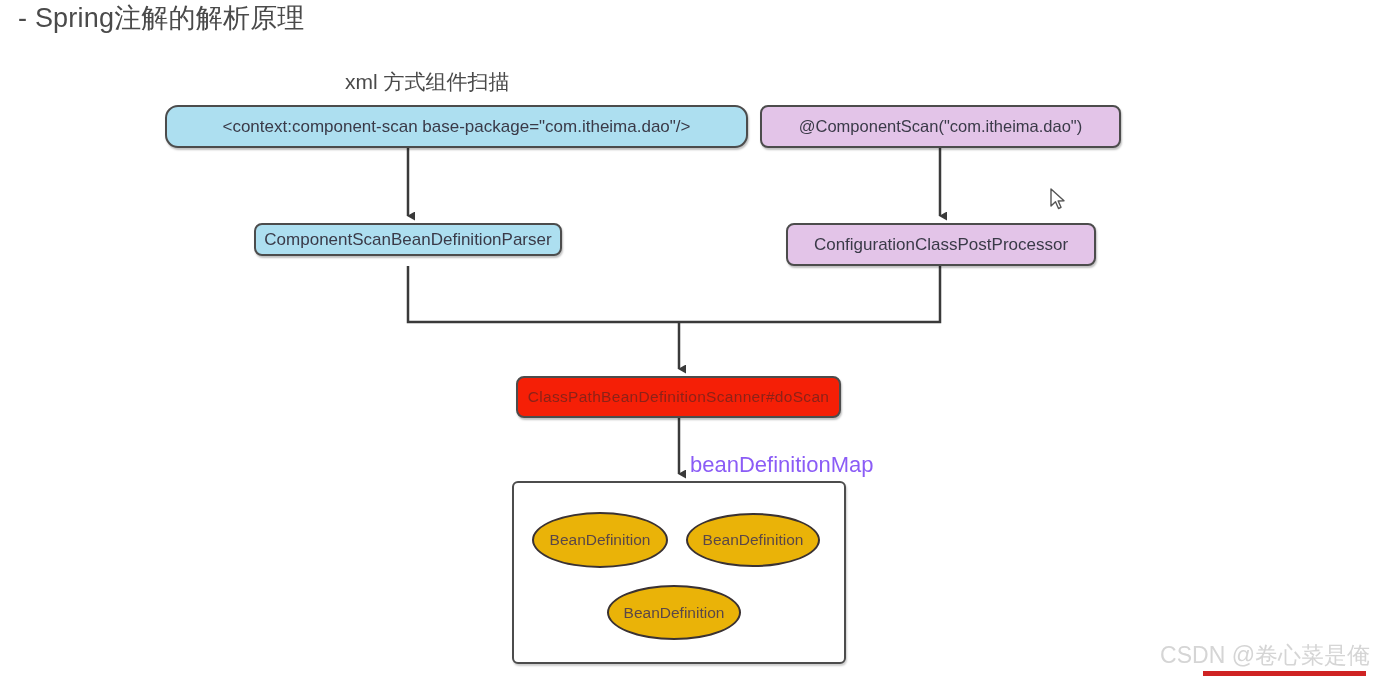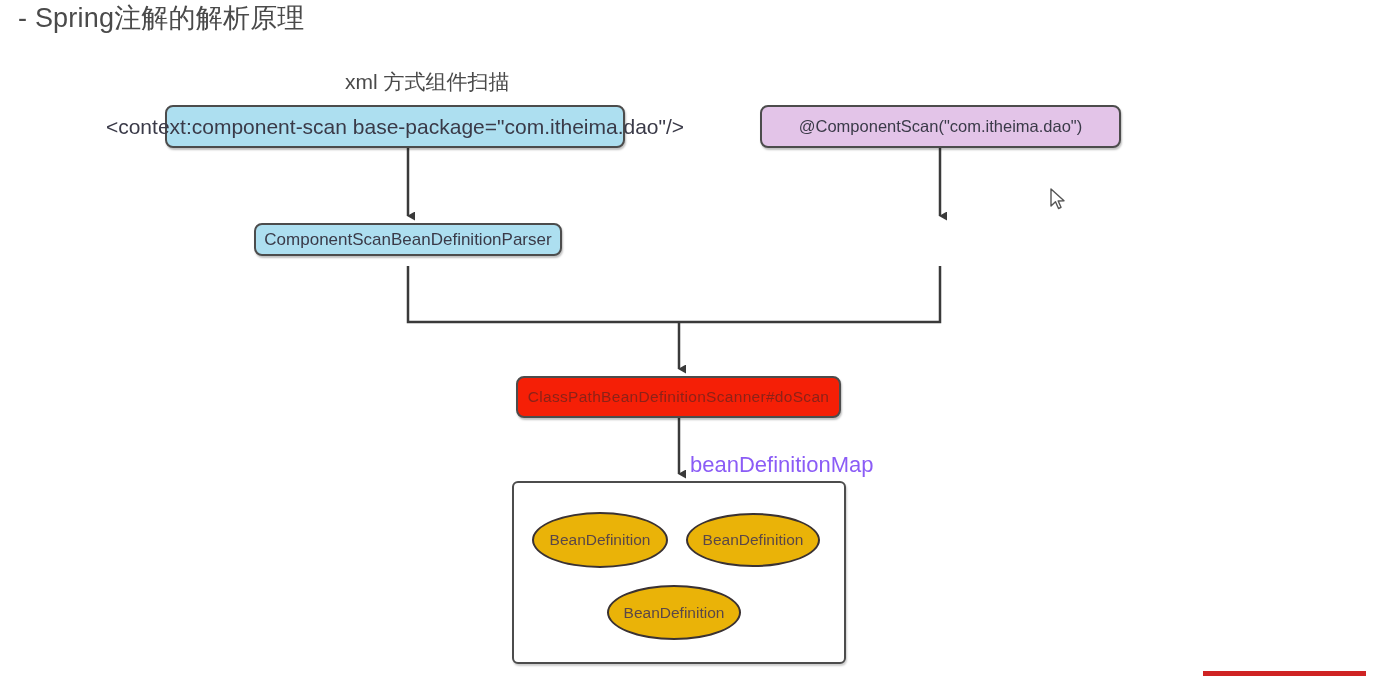--- a/index.html
+++ b/index.html
@@ -68,22 +68,23 @@
   }
   .node-red {
     background: #f51f06;
     color: #8c2218;
     font-weight: 400;
     letter-spacing: 0.3px;
   }
 
   #box-xml-config {
     left: 165px; top: 105px;
-    width: 460px; height: 43px;
-    font-size: 21px;
+    width: 583px; height: 43px;
+    font-size: 17px;
+    border-radius: 13px;
   }
   #box-annot-config {
     left: 760px; top: 105px;
     width: 361px; height: 43px;
     font-size: 16.5px;
   }
   #box-parser {
     left: 254px; top: 223px;
     width: 308px; height: 33px;
     font-size: 17px;
@@ -184,29 +185,31 @@
   </svg>
 
   <div id="page-title">- Spring注解的解析原理</div>
 
   <div id="heading-xml" class="col-heading">xml 方式组件扫描</div>
 
   <div id="box-xml-config" class="node node-blue">&lt;context:component-scan base-package="com.itheima.dao"/&gt;</div>
   <div id="box-annot-config" class="node node-purple">@ComponentScan("com.itheima.dao")</div>
 
   <div id="box-parser" class="node node-blue">ComponentScanBeanDefinitionParser</div>
+  <div id="box-postprocessor" class="node node-purple">ConfigurationClassPostProcessor</div>
 
   <div id="box-scanner" class="node node-red">ClassPathBeanDefinitionScanner#doScan</div>
 
   <div id="map-label">beanDefinitionMap</div>
   <div id="map-container"></div>
 
   <div id="bean-1" class="bean-ellipse">BeanDefinition</div>
   <div id="bean-2" class="bean-ellipse">BeanDefinition</div>
   <div id="bean-3" class="bean-ellipse">BeanDefinition</div>
 
   <svg id="mouse-cursor" viewBox="0 0 18 24">
     <path d="M1,1 L1,18 L5.5,13.8 L8.5,20.5 L11,19.3 L8.2,13 L14,12.8 Z" fill="#ffffff" stroke="#555555" stroke-width="1.4" stroke-linejoin="round"></path>
   </svg>
 
+  <div id="watermark">CSDN @卷心菜是俺</div>
   <div id="bottom-stripe"></div>
 
 </div>
 
 </body></html>

